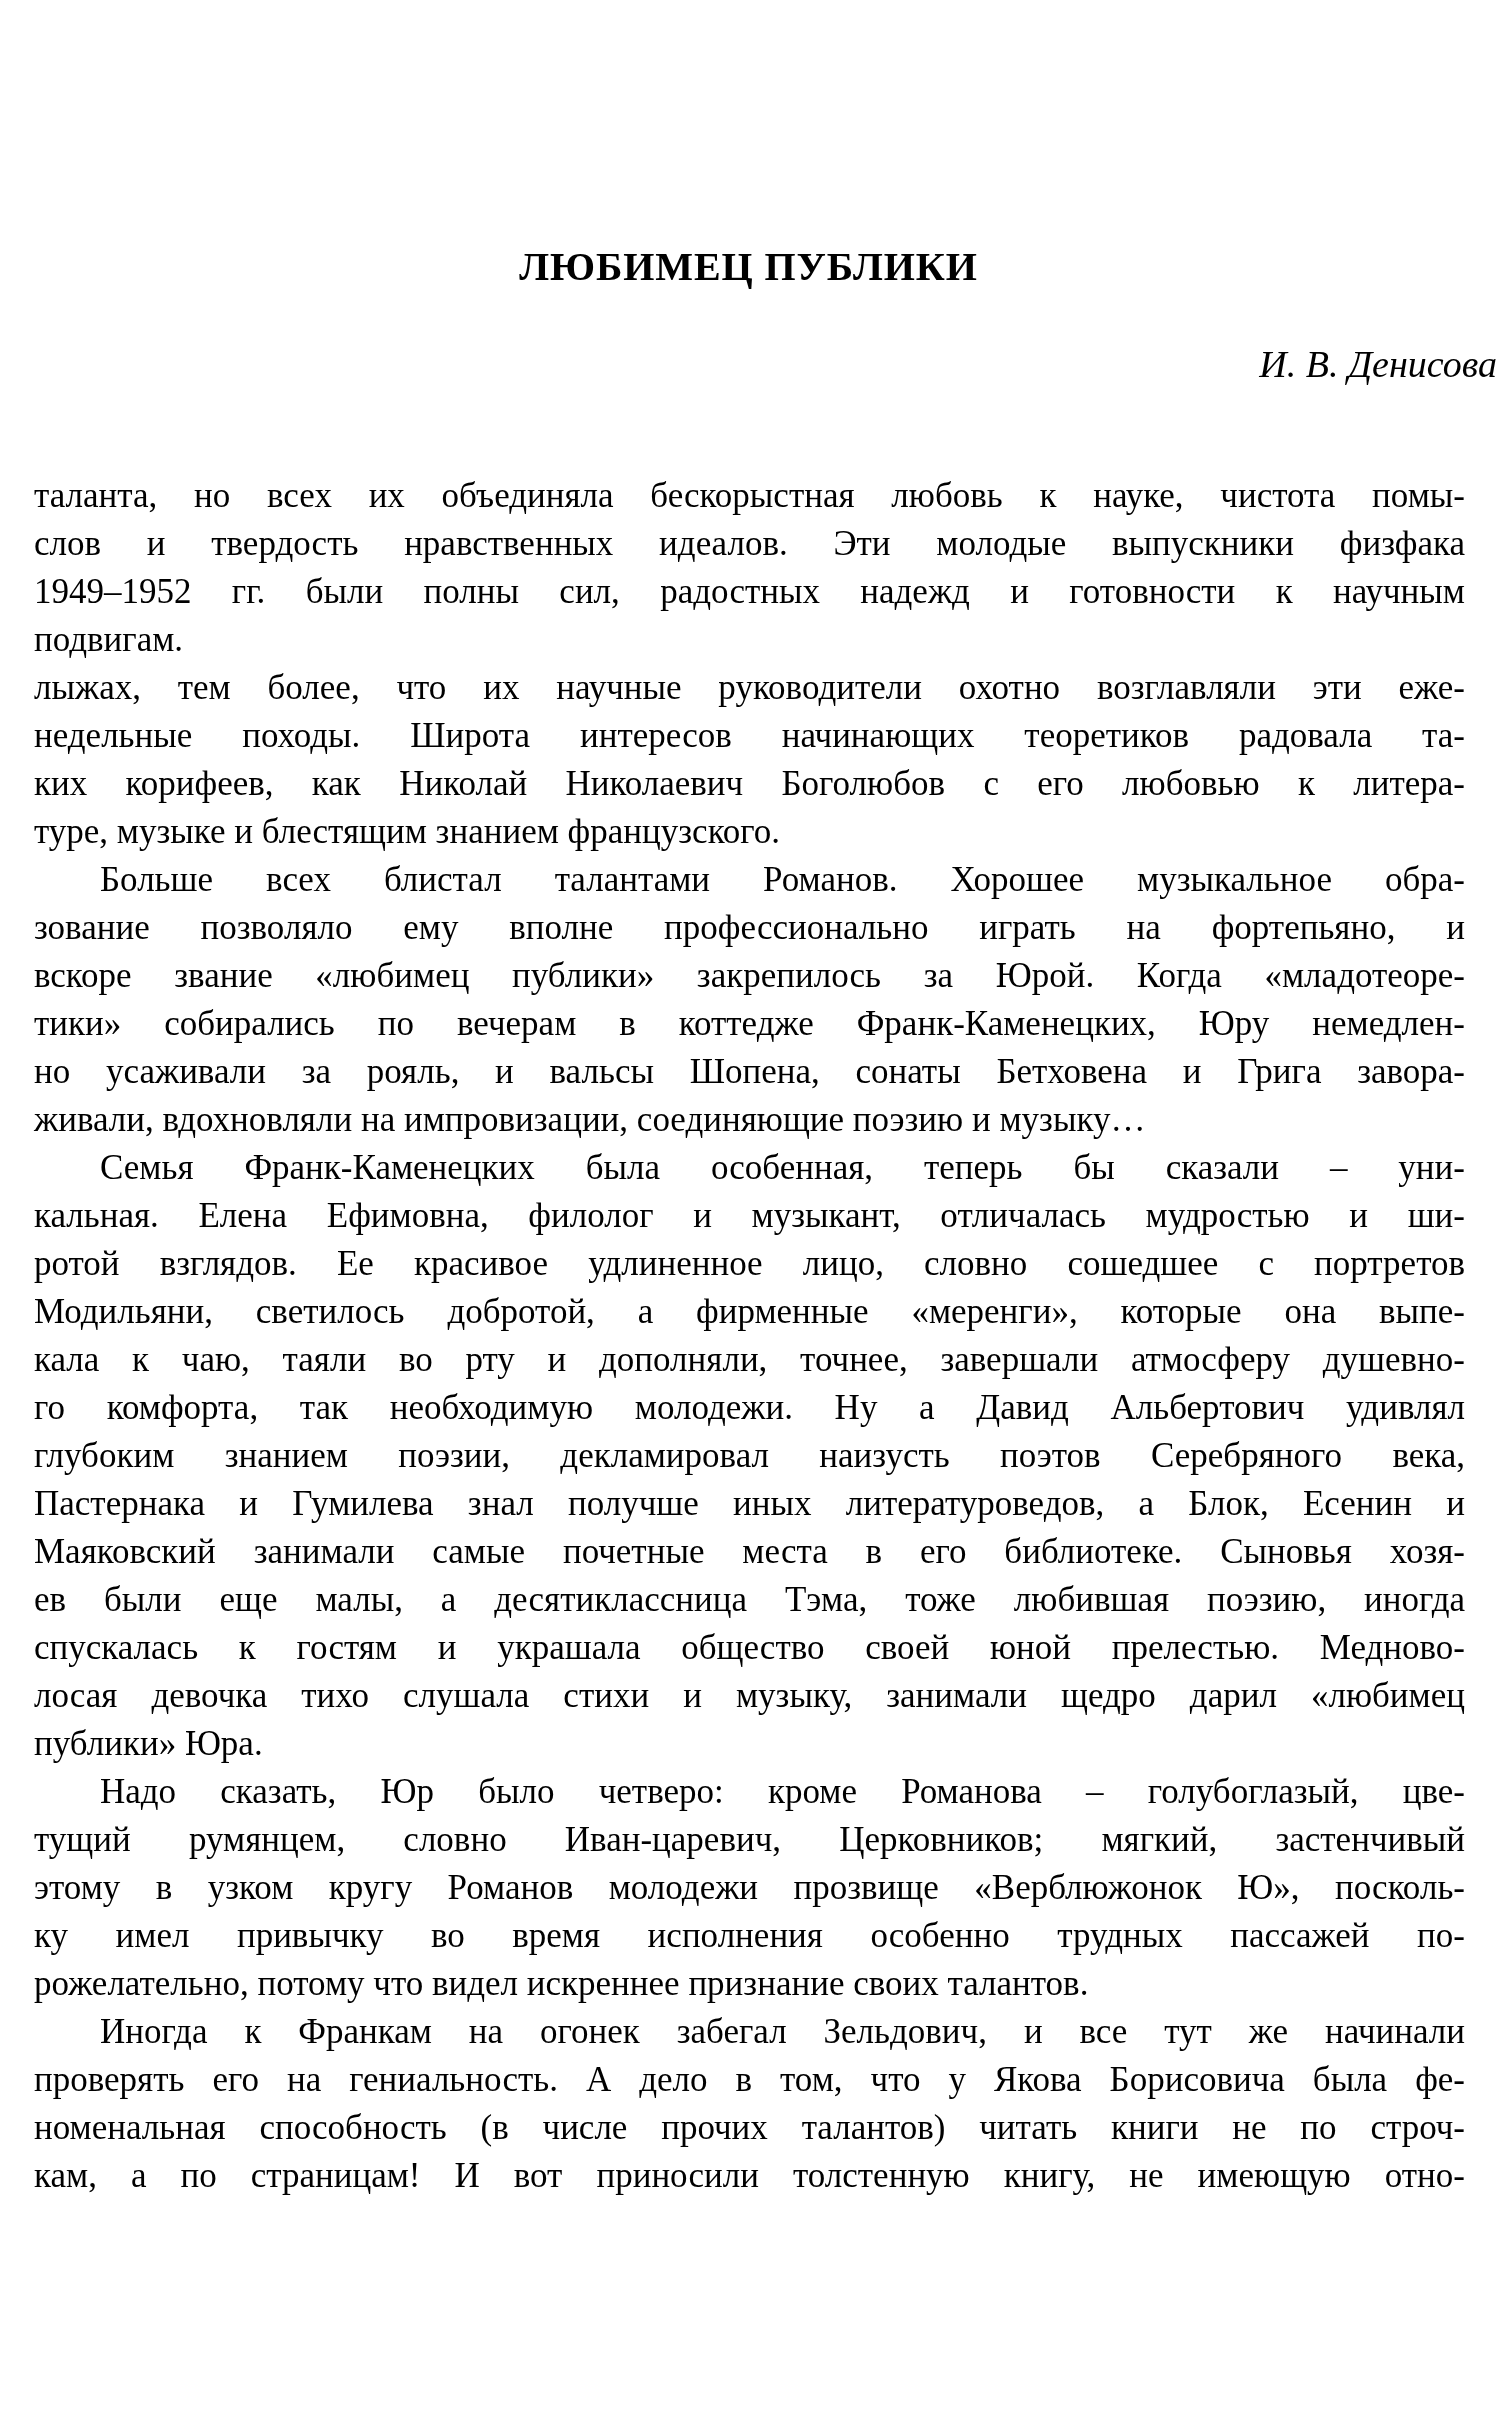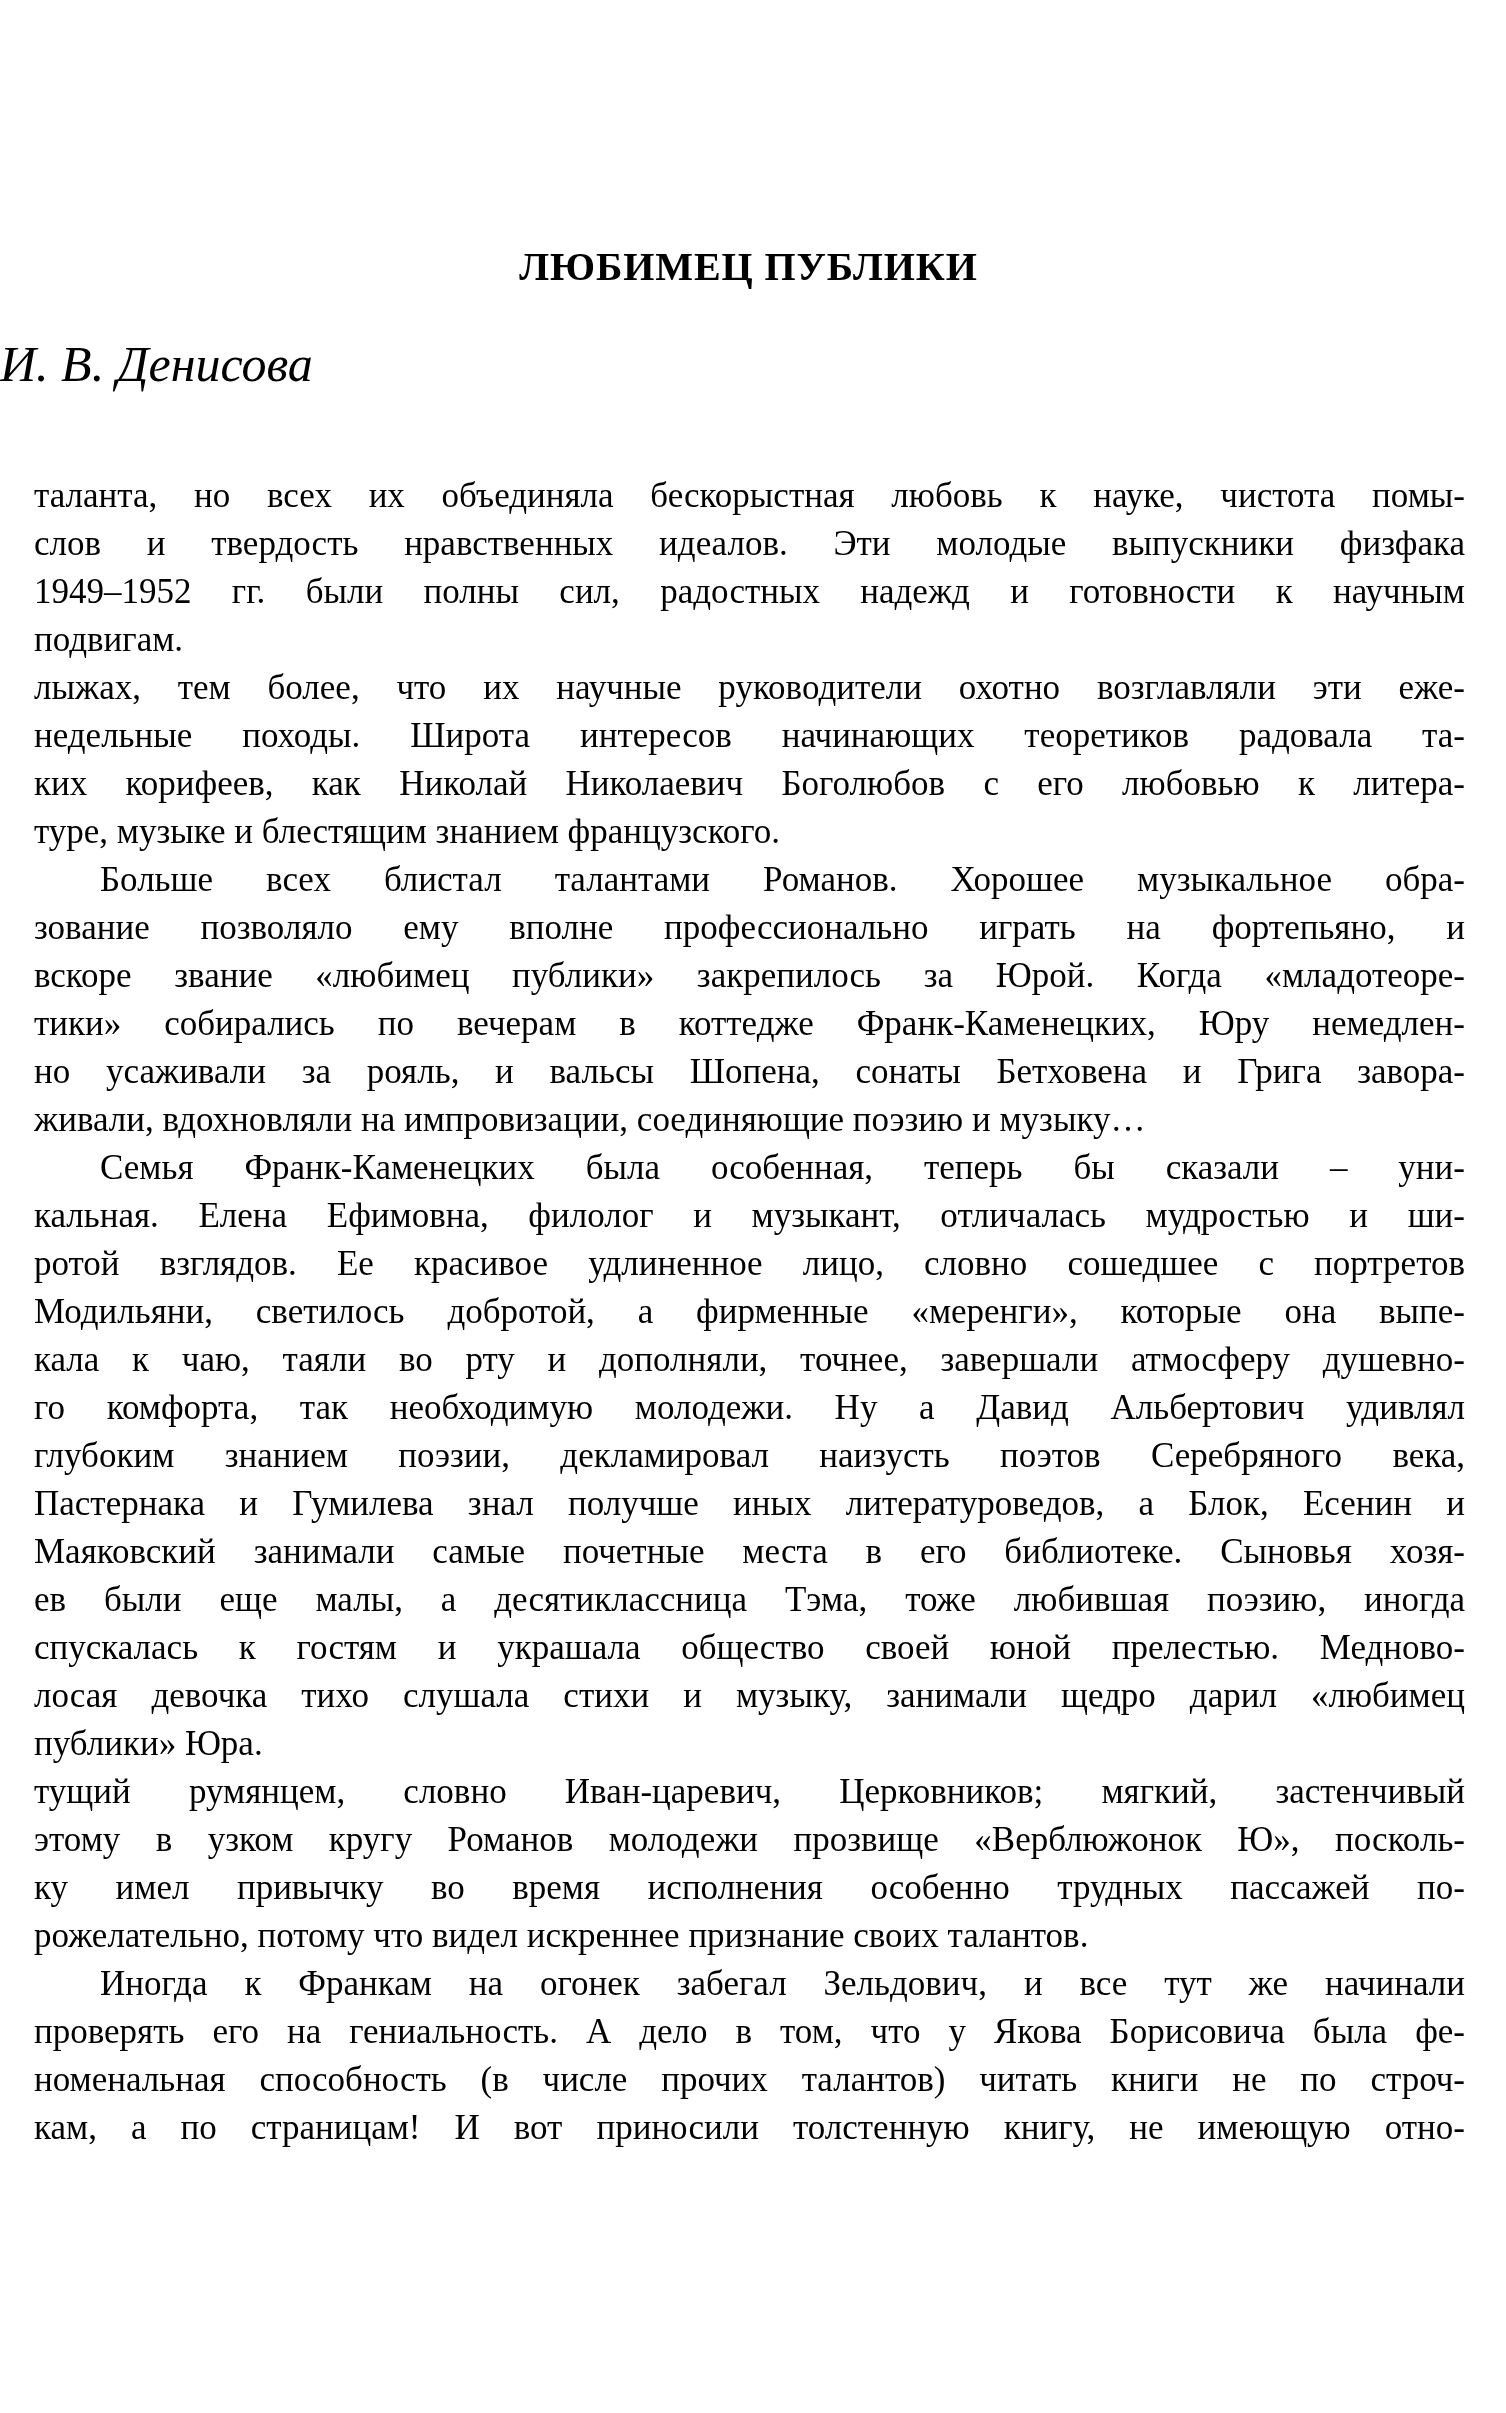--- a/index.html
+++ b/index.html
@@ -22,22 +22,22 @@
     padding-top: 245px;
     text-align: center;
     font-size: 40px;
     line-height: 43px;
     font-weight: bold;
     letter-spacing: 0.9px;
   }
   .author {
     margin: 0;
     margin-top: 56px;
-    text-align: left;
-    font-size: 50px;
+    text-align: right;
+    font-size: 38px;
     line-height: 41px;
     font-style: italic;
     font-weight: normal;
   }
   .bodytext {
     margin-top: 87px;
     padding-left: 34px;
     padding-right: 32px;
     font-size: 35px;
   }
@@ -82,20 +82,21 @@
       <div class="line">Модильяни, светилось добротой, а фирменные «меренги», которые она выпе-</div>
       <div class="line">кала к чаю, таяли во рту и дополняли, точнее, завершали атмосферу душевно-</div>
       <div class="line">го комфорта, так необходимую молодежи. Ну а Давид Альбертович удивлял</div>
       <div class="line">глубоким знанием поэзии, декламировал наизусть поэтов Серебряного века,</div>
       <div class="line">Пастернака и Гумилева знал получше иных литературоведов, а Блок, Есенин и</div>
       <div class="line">Маяковский занимали самые почетные места в его библиотеке. Сыновья хозя-</div>
       <div class="line">ев были еще малы, а десятиклассница Тэма, тоже любившая поэзию, иногда</div>
       <div class="line">спускалась к гостям и украшала общество своей юной прелестью. Медново-</div>
       <div class="line">лосая девочка тихо слушала стихи и музыку, занимали щедро дарил «любимец</div>
       <div class="line para-end">публики» Юра.</div>
+      <div class="line first">Надо сказать, Юр было четверо: кроме Романова – голубоглазый, цве-</div>
       <div class="line">тущий румянцем, словно Иван-царевич, Церковников; мягкий, застенчивый</div>
       <div class="line">этому в узком кругу Романов молодежи прозвище «Верблюжонок Ю», посколь-</div>
       <div class="line">ку имел привычку во время исполнения особенно трудных пассажей по-</div>
       <div class="line para-end">рожелательно, потому что видел искреннее признание своих талантов.</div>
       <div class="line first">Иногда к Франкам на огонек забегал Зельдович, и все тут же начинали</div>
       <div class="line">проверять его на гениальность. А дело в том, что у Якова Борисовича была фе-</div>
       <div class="line">номенальная способность (в числе прочих талантов) читать книги не по строч-</div>
       <div class="line">кам, а по страницам! И вот приносили толстенную книгу, не имеющую отно-</div>
     </div>
 </div>

